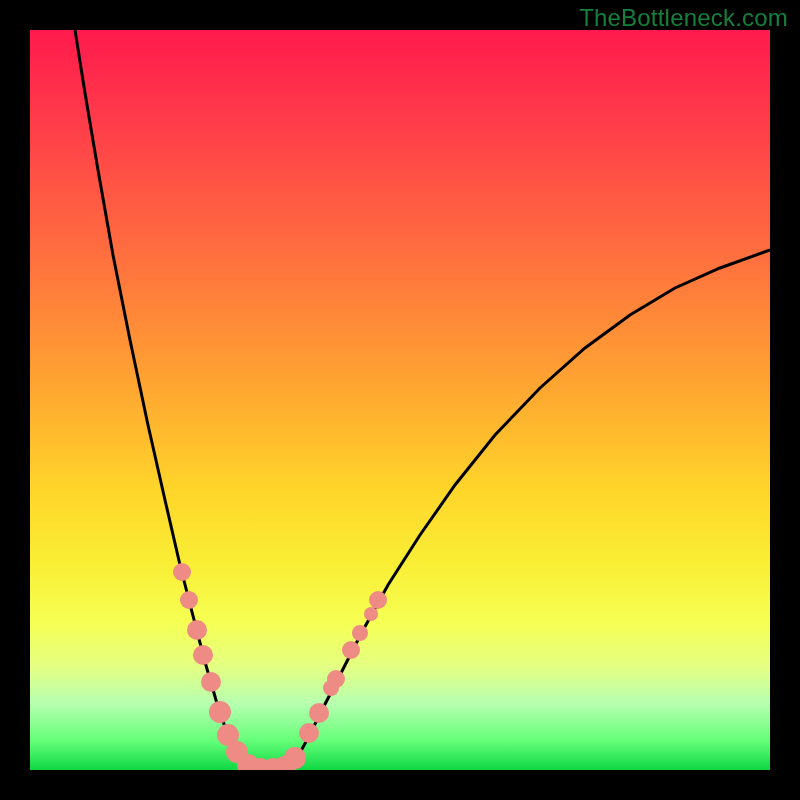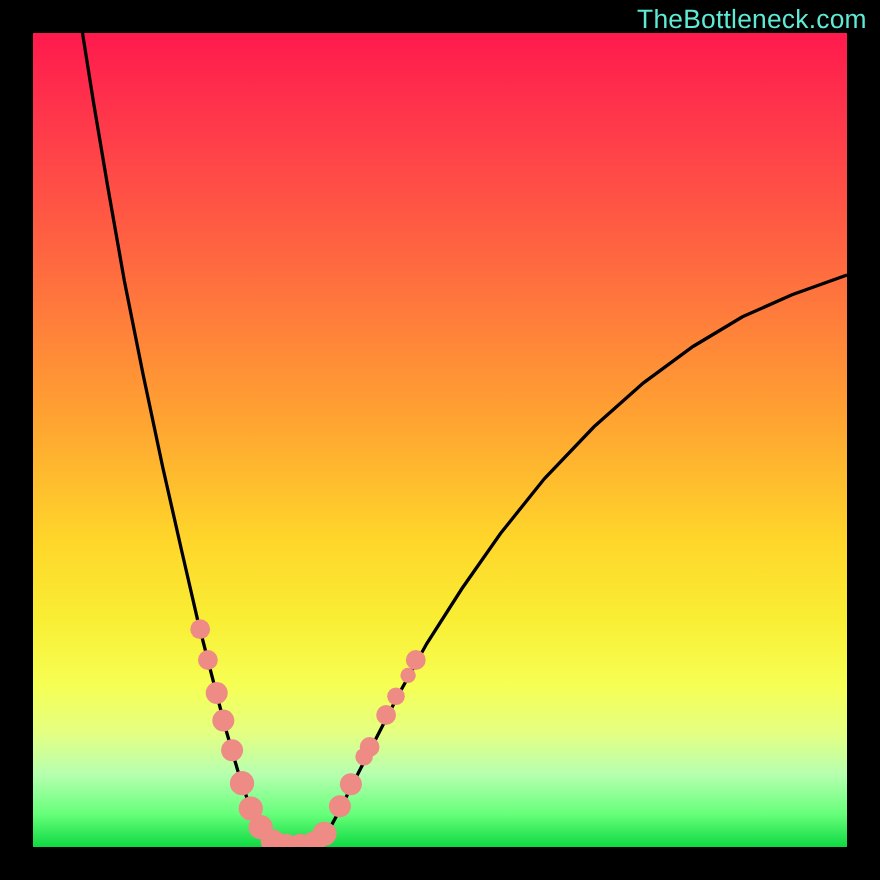--- a/index.html
+++ b/index.html
@@ -38,21 +38,21 @@
       #e4ff82 86%,
       #b7ffb0 91%,
       #66ff7a 96%,
       #0fd843 100%
     );
   }
   .watermark {
     position: absolute;
     top: 4px;
     right: 12px;
-    color: #5eead4;
+    color: #15803d;
     font-size: 24px;
     letter-spacing: 0.2px;
     font-weight: 500;
     margin-left: 18px;
   }
   svg.curve {
     position: absolute;
     left: 0;
     top: 0;
     width: 740px;

